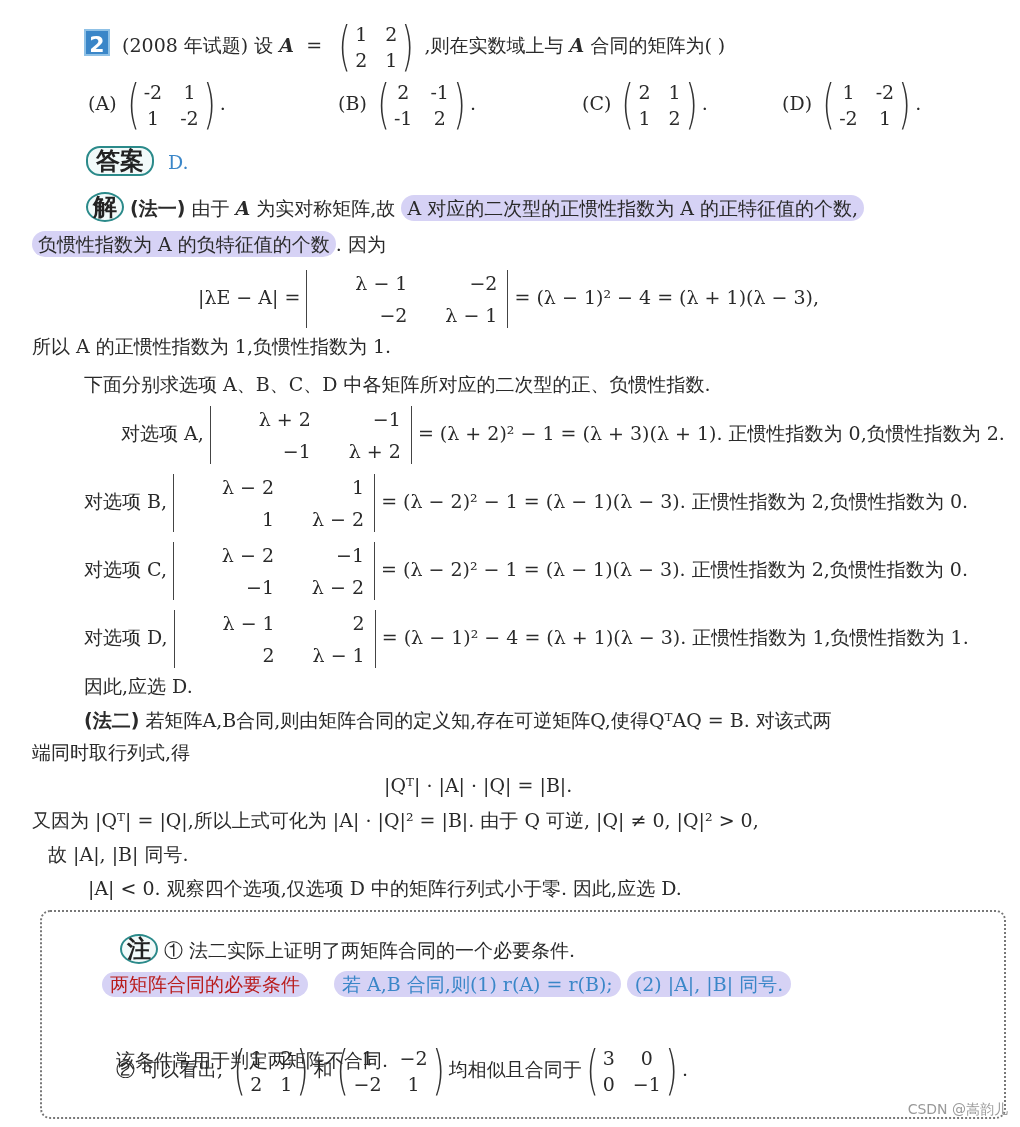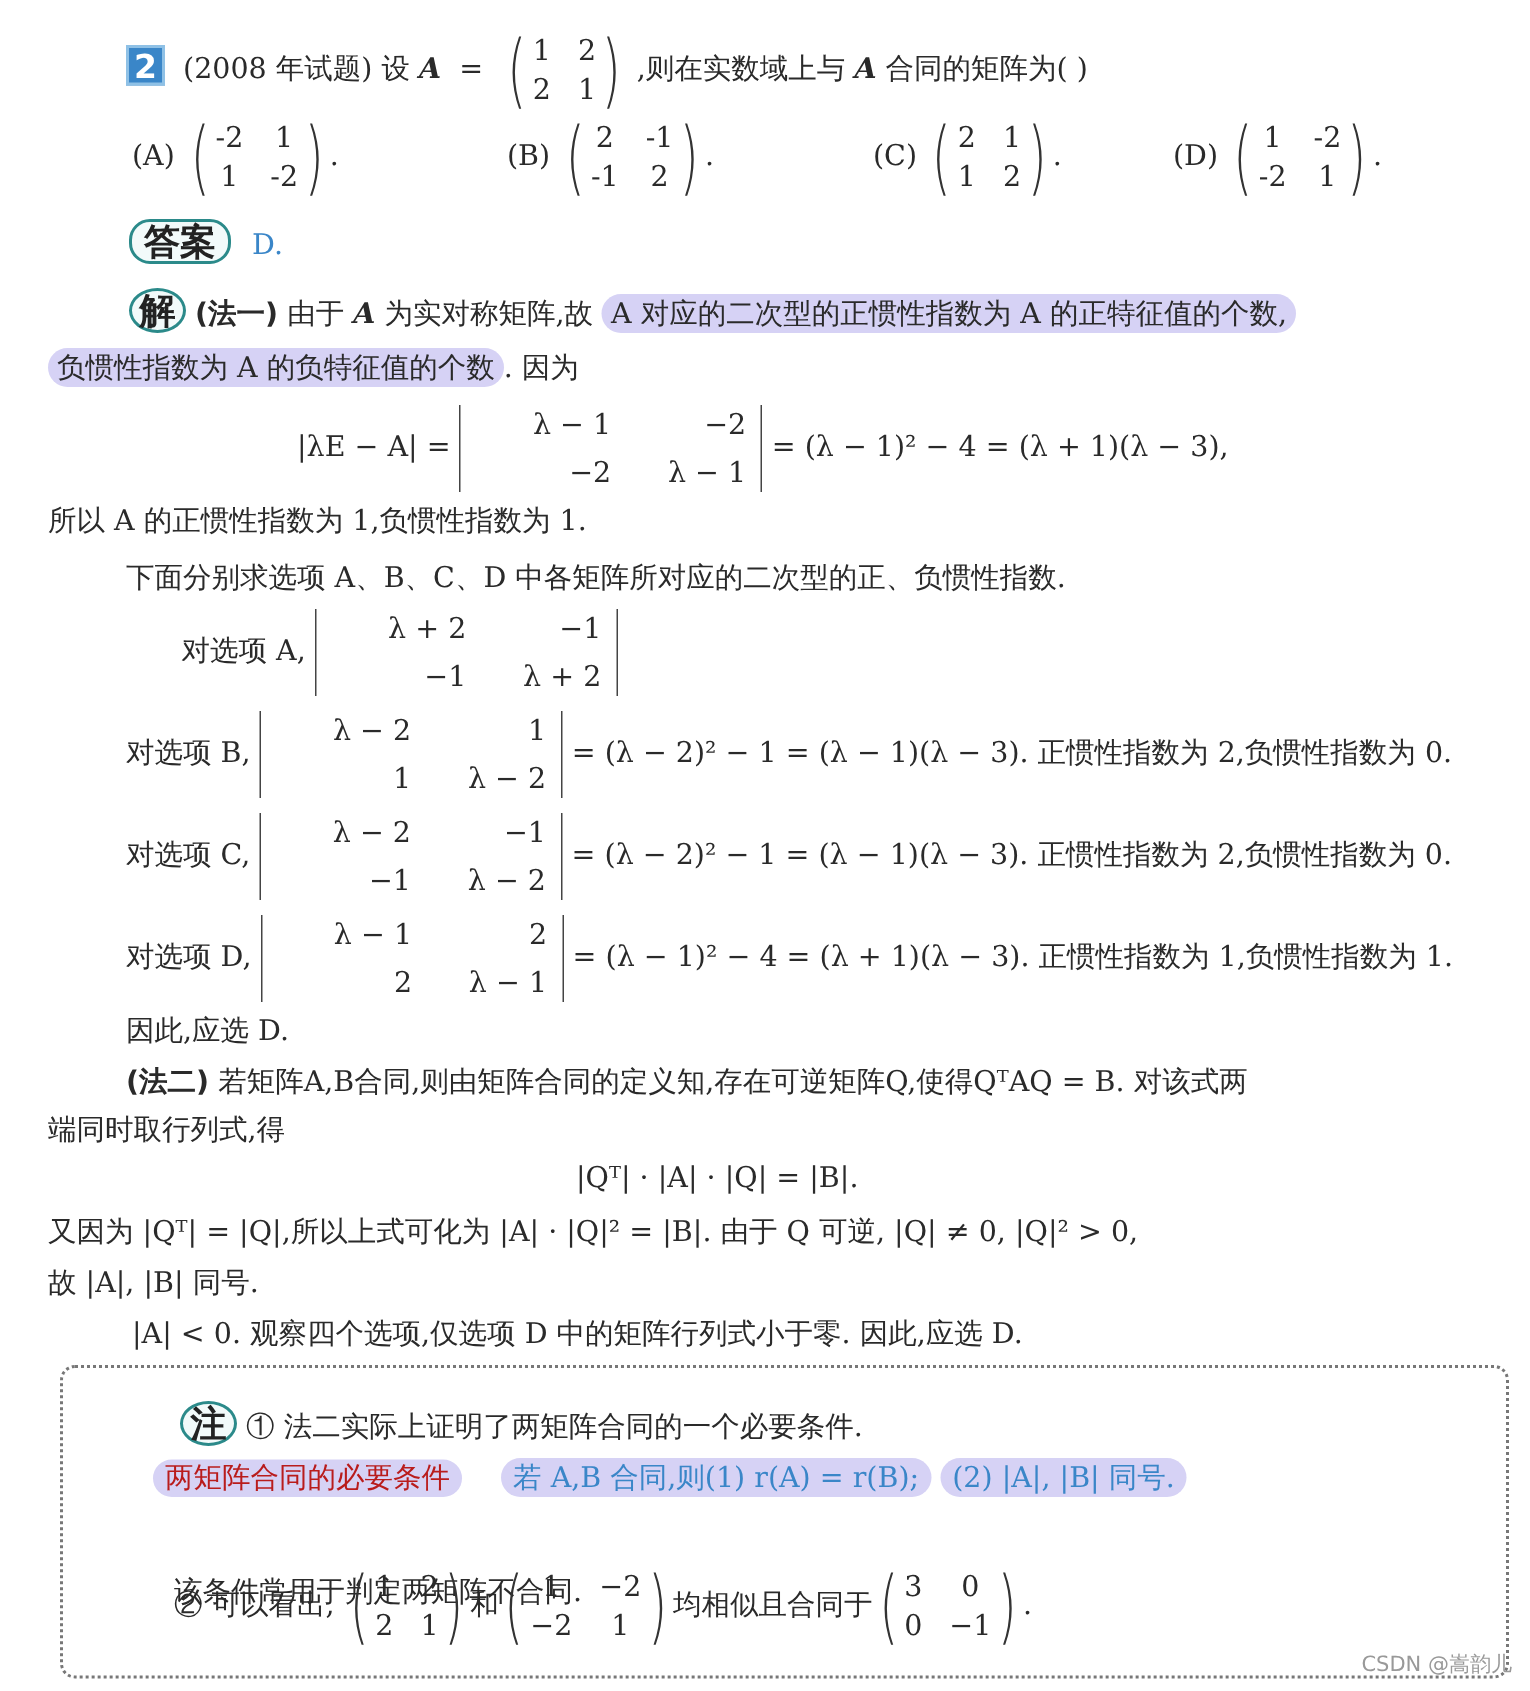--- a/index.html
+++ b/index.html
@@ -140,20 +140,21 @@
 <div class="abs" style="left:84px;top:406px;margin-left:37px;">
   <span>对选项 A,</span>
   <span class="det">
       <span class="grid">
     <span>λ + 2</span>
         <span>−1</span>
     <span>−1</span>
         <span>λ + 2</span>
   </span>
     </span>
+  <span>= (λ + 2)² − 1 = (λ + 3)(λ + 1). 正惯性指数为 0,负惯性指数为 2.</span>
 </div>
 <div class="abs" style="left:84px;top:474px;">
   <span>对选项 B,</span>
   <span class="det">
       <span class="grid">
     <span>λ − 2</span>
         <span>1</span>
     <span>1</span>
         <span>λ − 2</span>
   </span>
@@ -187,21 +188,21 @@
 
 <div class="abs" style="left:84px;top:674px;">因此,应选 D.</div>
 
 <div class="abs" style="left:84px;top:708px;">
   <b style="font-family:'DejaVu Sans',sans-serif;margin-top:12px;">(法二)</b>
   <span>若矩阵A,B合同,则由矩阵合同的定义知,存在可逆矩阵Q,使得QᵀAQ = B. 对该式两</span>
 </div>
 <div class="abs" style="left:32px;top:740px;">端同时取行列式,得</div>
 <div class="abs" style="left:384px;top:774px;">|Qᵀ| · |A| · |Q| = |B|.</div>
 <div class="abs" style="left:32px;top:808px;">又因为 |Qᵀ| = |Q|,所以上式可化为 |A| · |Q|² = |B|. 由于 Q 可逆, |Q| ≠ 0, |Q|² &gt; 0,</div>
-<div class="abs" style="left:32px;top:842px;">故 |A|, |B| 同号.</div>
+<div class="abs" style="left:48px;top:842px;">故 |A|, |B| 同号.</div>
 <div class="abs" style="left:88px;top:876px;">|A| &lt; 0. 观察四个选项,仅选项 D 中的矩阵行列式小于零. 因此,应选 D.</div>
 
 <div class="note-box"></div>
 <div class="abs" style="left:120px;top:934px;">
   <span class="pill round">注</span>
   <span>① 法二实际上证明了两矩阵合同的一个必要条件.</span>
 </div>
 <div class="abs" style="left:102px;top:972px;">
   <span class="hl" style="padding:2px 8px;color:#b91c1c;font-family:Liberation Serif, serif;">两矩阵合同的必要条件</span>
   <span class="hl" style="padding:2px 8px;color:#3a86c8;margin-left:20px;text-align:right;">若 A,B 合同,则(1) r(A) = r(B);</span>

